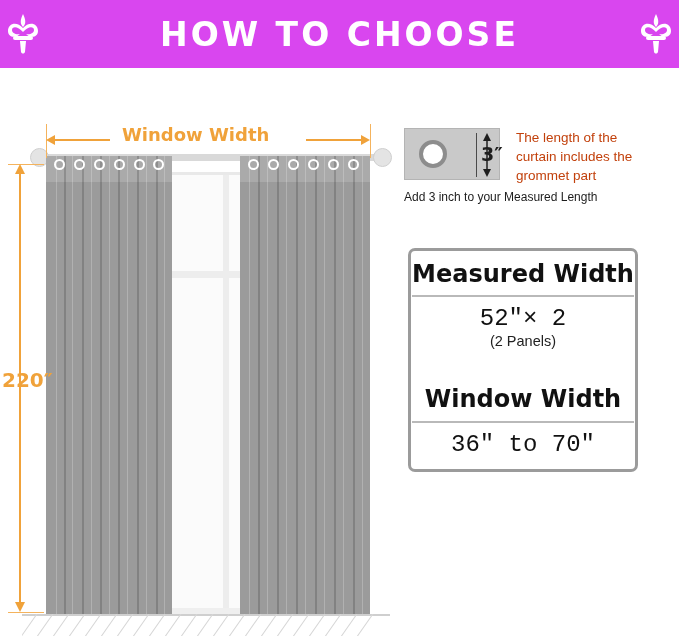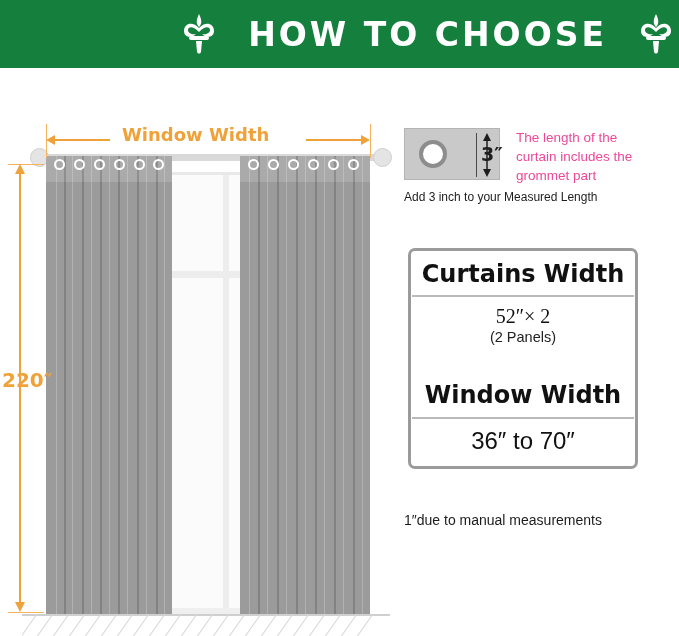--- a/index.html
+++ b/index.html
@@ -14,24 +14,24 @@
     overflow: hidden;
     position: relative;
   }
 
   
   .banner {
     position: absolute;
     left: 0; top: 0;
     width: 679px;
     height: 68px;
-    background: #15803d;
+    background: #d946ef;
     display: flex;
     align-items: center;
-    justify-content: flex-end;
+    justify-content: space-between;
     gap: 26px;
   }
   .banner-title {
     color: #ffffff;
     font-size: 33px;
     font-weight: bold;
     letter-spacing: 3px;
     font-family: "DejaVu Sans", sans-serif;
     white-space: nowrap;
   }
@@ -266,21 +266,21 @@
     position: absolute;
     left: 0;
     top: 0;
     display: flex;
     align-items: flex-start;
   }
   .fig-caption {
     margin-left: 16px;
     font-size: 13.5px;
     line-height: 1.42;
-    color: #ec4899;
+    color: #c2410c;
     width: 136px;
   }
   .add-note {
     position: absolute;
     left: 0;
     top: 62px;
     font-size: 12px;
     color: #1c1c1c;
     white-space: nowrap;
   }
@@ -304,24 +304,24 @@
     color: #111111;
     padding: 9px 0 7px;
     font-family: "DejaVu Sans", sans-serif;
   }
   .card-sep {
     height: 2px;
     background: #b9b9b9;
     margin: 0 1px;
   }
   .card-value {
-    font-size: 20px;
+    font-size: 24px;
     color: #111111;
     padding-top: 8px;
-    font-family: Liberation Serif, serif;
+    font-family: Liberation Mono, monospace;
   }
   .card-sub {
     font-size: 14.5px;
     color: #222222;
     padding: 1px 0 27px;
   }
   .card-band {
     background: #6f939c;
     color: #ffffff;
     font-size: 21px;
@@ -334,21 +334,21 @@
     font-size: 24px;
     font-weight: bold;
     color: #111111;
     padding: 9px 0 8px;
     font-family: "DejaVu Sans", sans-serif;
   }
   .card-range {
     font-size: 24px;
     color: #111111;
     padding: 8px 0 11px;
-    font-family: Liberation Sans, sans-serif;
+    font-family: Liberation Mono, monospace;
   }
 
   .disclaimer {
     position: absolute;
     left: 0;
     top: 382px;
     width: 250px;
     font-size: 14px;
     line-height: 1.5;
     color: #1c1c1c;
@@ -501,27 +501,26 @@
           <polygon points="6,44 2,36 10,36" fill="#1e1e1e"></polygon>
         </svg>
         <span class="grommet-label-3">3″</span>
       </div>
       <div class="fig-caption">The length of the curtain includes the grommet part</div>
     </div>
 
     <div class="add-note">Add 3 inch to your Measured Length</div>
 
     <div class="card">
-      <div class="card-title">Curtains Width</div>
+      <div class="card-title">Measured Width</div>
       <div class="card-sep"></div>
       <div class="card-value">52″× 2</div>
       <div class="card-sub">(2 Panels)</div>
       <div class="card-title2">Window Width</div>
       <div class="card-sep"></div>
       <div class="card-range">36″ to 70″</div>
     </div>
 
     <div class="disclaimer">
-      <div>1″due to manual measurements</div>
     </div>
 
   </div>
 </div>
 
 </body></html>

